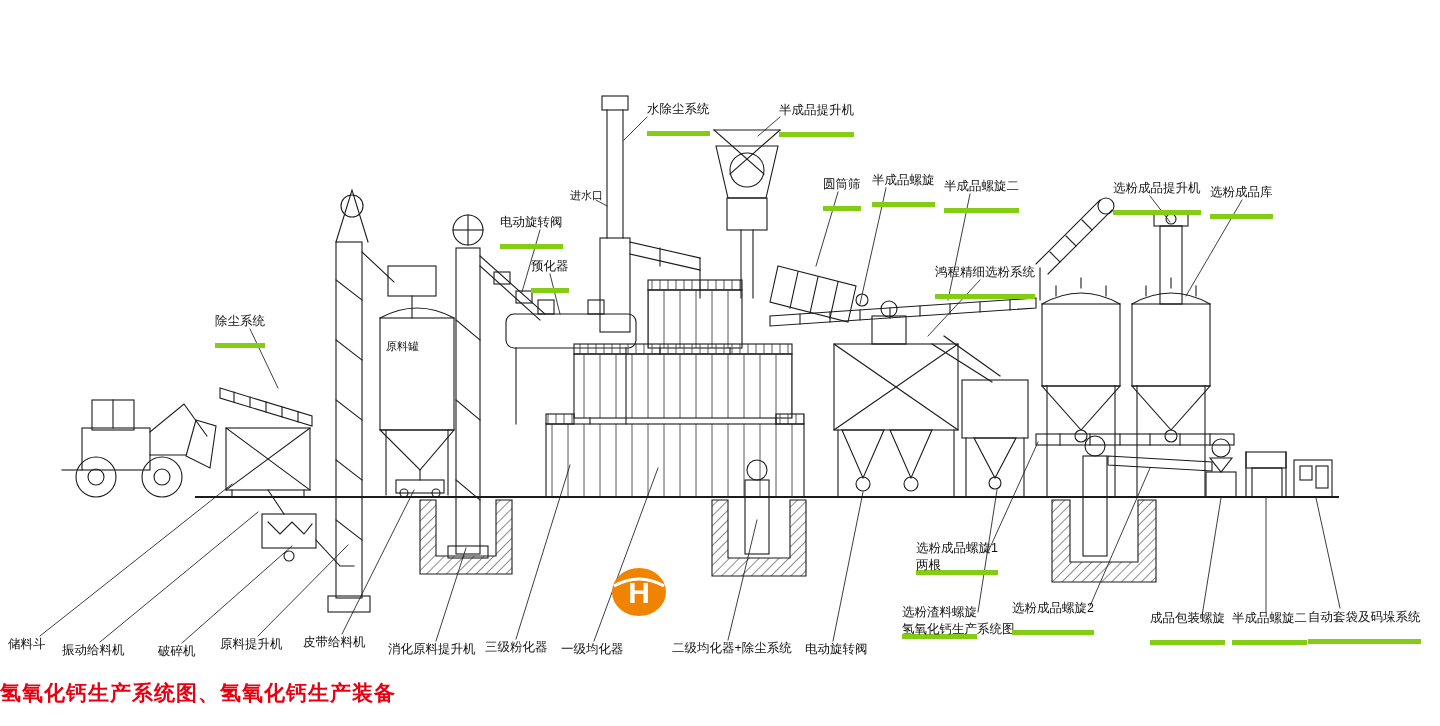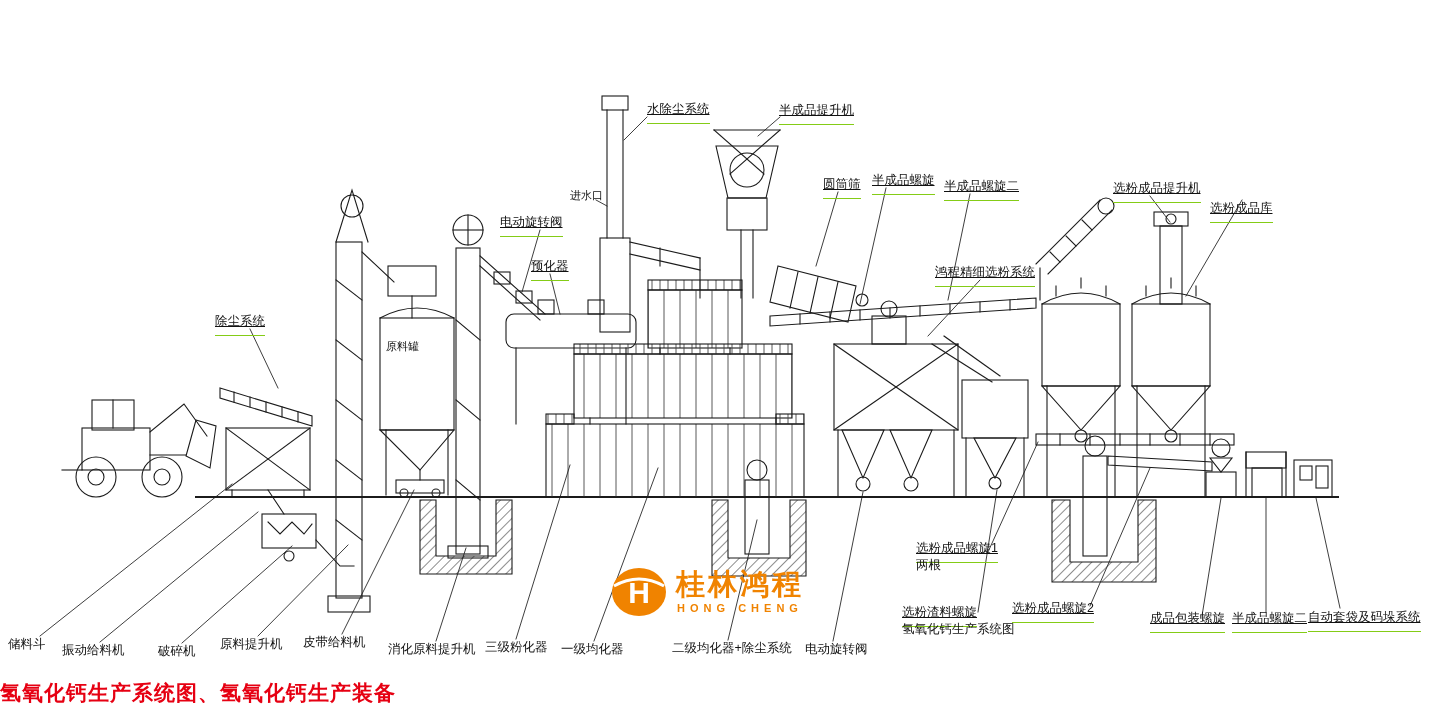--- a/index.html
+++ b/index.html
@@ -18,21 +18,21 @@
   .pln2 { stroke: #444; stroke-width: 0.9; }
 
   .lbl {
     position: absolute;
     font-size: 12.5px;
     line-height: 1.15;
     color: #111;
     white-space: nowrap;
     z-index: 5;
   }
-  .u { border-bottom: 1px solid #84cc16; padding-bottom: 7px; text-decoration: underline; }
+  .u { border-bottom: 5px solid #84cc16; padding-bottom: 15px; }
   .sm { font-size: 11px; }
 
   .title {
     position: absolute;
     left: 0; right: 0; top: 679px;
     text-align: left;
     font-size: 21px;
     font-weight: bold;
     color: #e60012;
     letter-spacing: 1px;
@@ -335,21 +335,21 @@
     <polyline points="596,200 607,206"></polyline>
   </g>
 </svg>
 
 <div class="lbl u" style="left:647px; top:102px" data-name="label-water-dust-system">水除尘系统</div>
 <div class="lbl u" style="left:779px; top:103px" data-name="label-semi-product-elevator">半成品提升机</div>
 <div class="lbl u" style="left:823px; top:177px" data-name="label-drum-sieve">圆筒筛</div>
 <div class="lbl u" style="left:872px; top:173px" data-name="label-semi-product-screw-1">半成品螺旋</div>
 <div class="lbl u" style="left:944px; top:179px" data-name="label-semi-product-screw-2">半成品螺旋二</div>
 <div class="lbl u" style="left:1113px; top:181px" data-name="label-powder-product-elevator">选粉成品提升机</div>
-<div class="lbl u" style="left:1210px; top:201px" data-name="label-powder-product-silo">选粉成品库</div>
+<div class="lbl u" style="left:1210px; top:185px" data-name="label-powder-product-silo">选粉成品库</div>
 <div class="lbl u" style="left:500px; top:215px" data-name="label-electric-rotary-valve-top">电动旋转阀</div>
 <div class="lbl u" style="left:531px; top:259px" data-name="label-pre-digester">预化器</div>
 <div class="lbl u" style="left:935px; top:265px" data-name="label-hc-fine-classifier">鸿程精细选粉系统</div>
 <div class="lbl u" style="left:215px; top:314px" data-name="label-dust-removal-system">除尘系统</div>
 <div class="lbl sm" style="left:570px; top:189px" data-name="label-water-inlet">进水口</div>
 <div class="lbl sm" style="left:386px; top:340px" data-name="label-raw-material-tank">原料罐</div>
 
 <div class="lbl" style="left:8px; top:637px" data-name="label-storage-hopper">储料斗</div>
 <div class="lbl" style="left:62px; top:643px" data-name="label-vibrating-feeder">振动给料机</div>
 <div class="lbl" style="left:158px; top:644px" data-name="label-crusher">破碎机</div>
@@ -369,19 +369,15 @@
 <div class="lbl u" style="left:1150px; top:611px" data-name="label-packing-screw">成品包装螺旋</div>
 <div class="lbl u" style="left:1232px; top:611px" data-name="label-small-bag-packing">半成品螺旋二</div>
 <div class="lbl u" style="left:1308px; top:610px" data-name="label-auto-bagging-palletizing">自动套袋及码垛系统</div>
 
 <div class="wm" data-name="watermark">
   <svg width="58" height="52" viewBox="0 0 58 52" data-name="hongcheng-logo-icon">
     <ellipse cx="29" cy="26" rx="27" ry="24" fill="#f08300"></ellipse>
     <path d="M4,20 Q29,6 54,20" stroke="#ffffff" stroke-width="3" fill="none"></path>
     <text x="29" y="37" text-anchor="middle" class="wm-logo-h">H</text>
   </svg>
-  <div class="wm-txt">
-    <div class="wm-cn" data-name="watermark-cn-text">桂林鸿程</div>
-    <div class="wm-en" data-name="watermark-en-text">HONG CHENG</div>
-  </div>
 </div>
 
 <div class="title" data-name="page-title">氢氧化钙生产系统图、氢氧化钙生产装备</div>
 
 </body></html>

